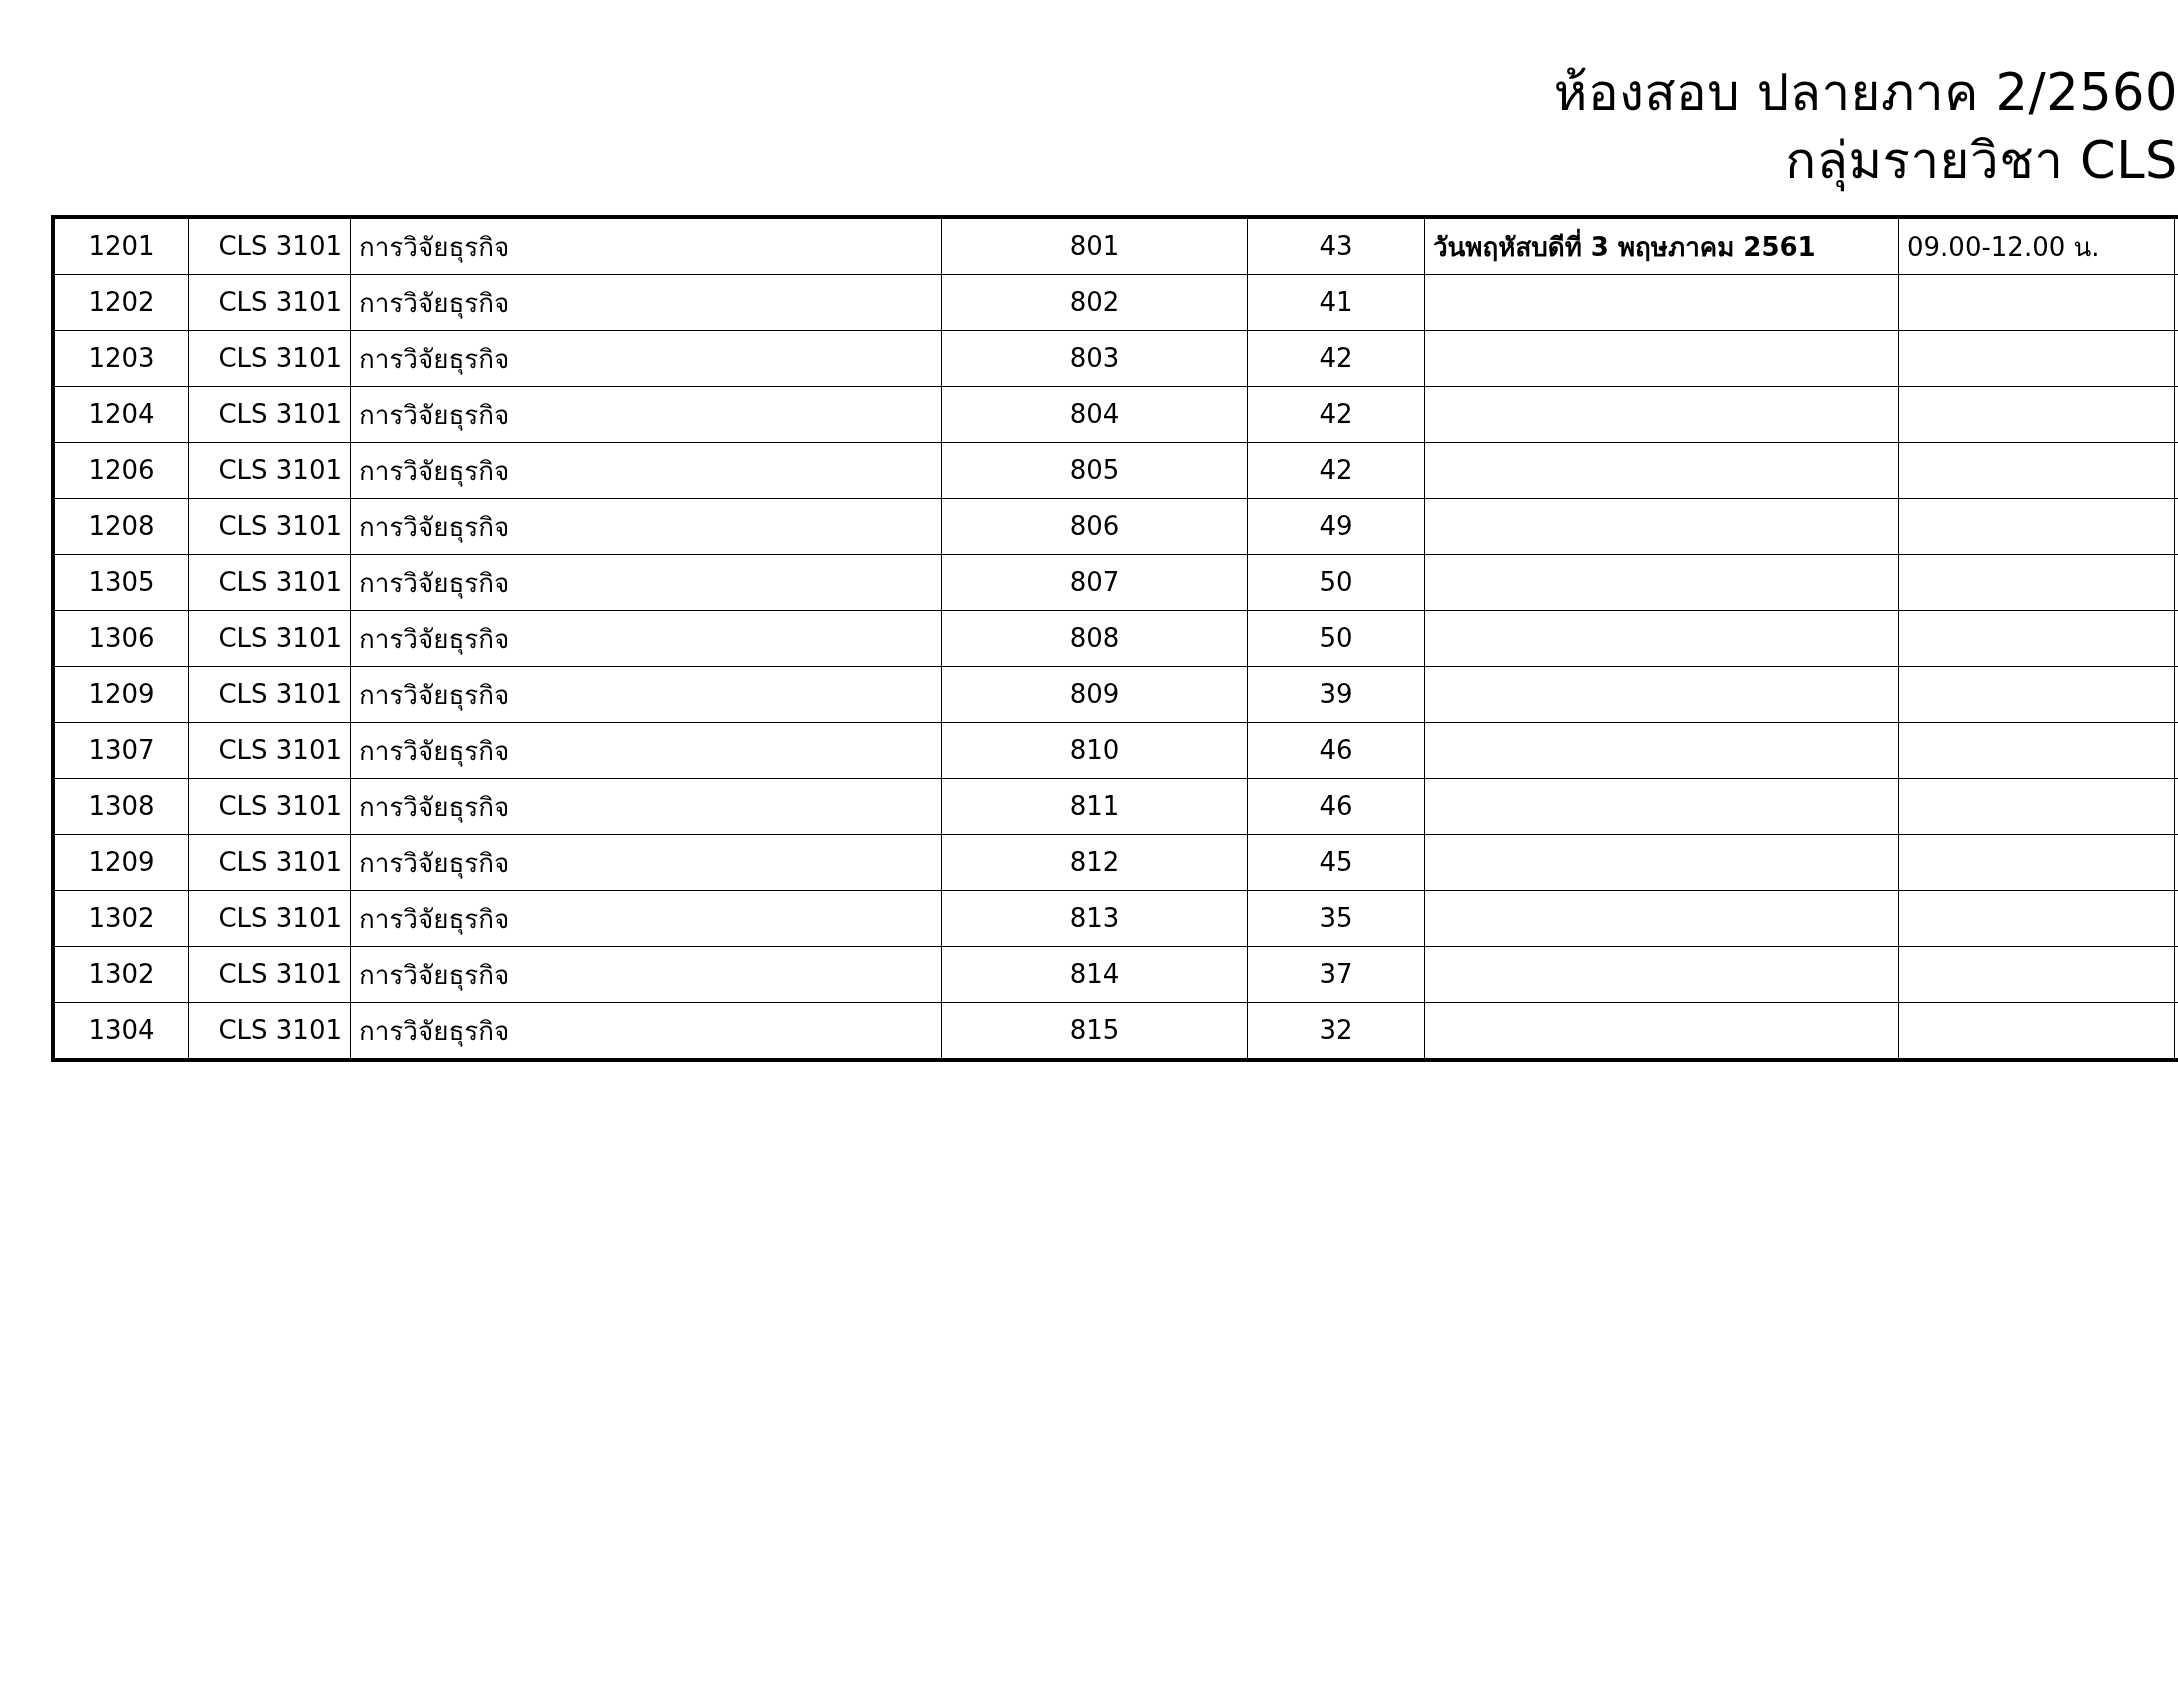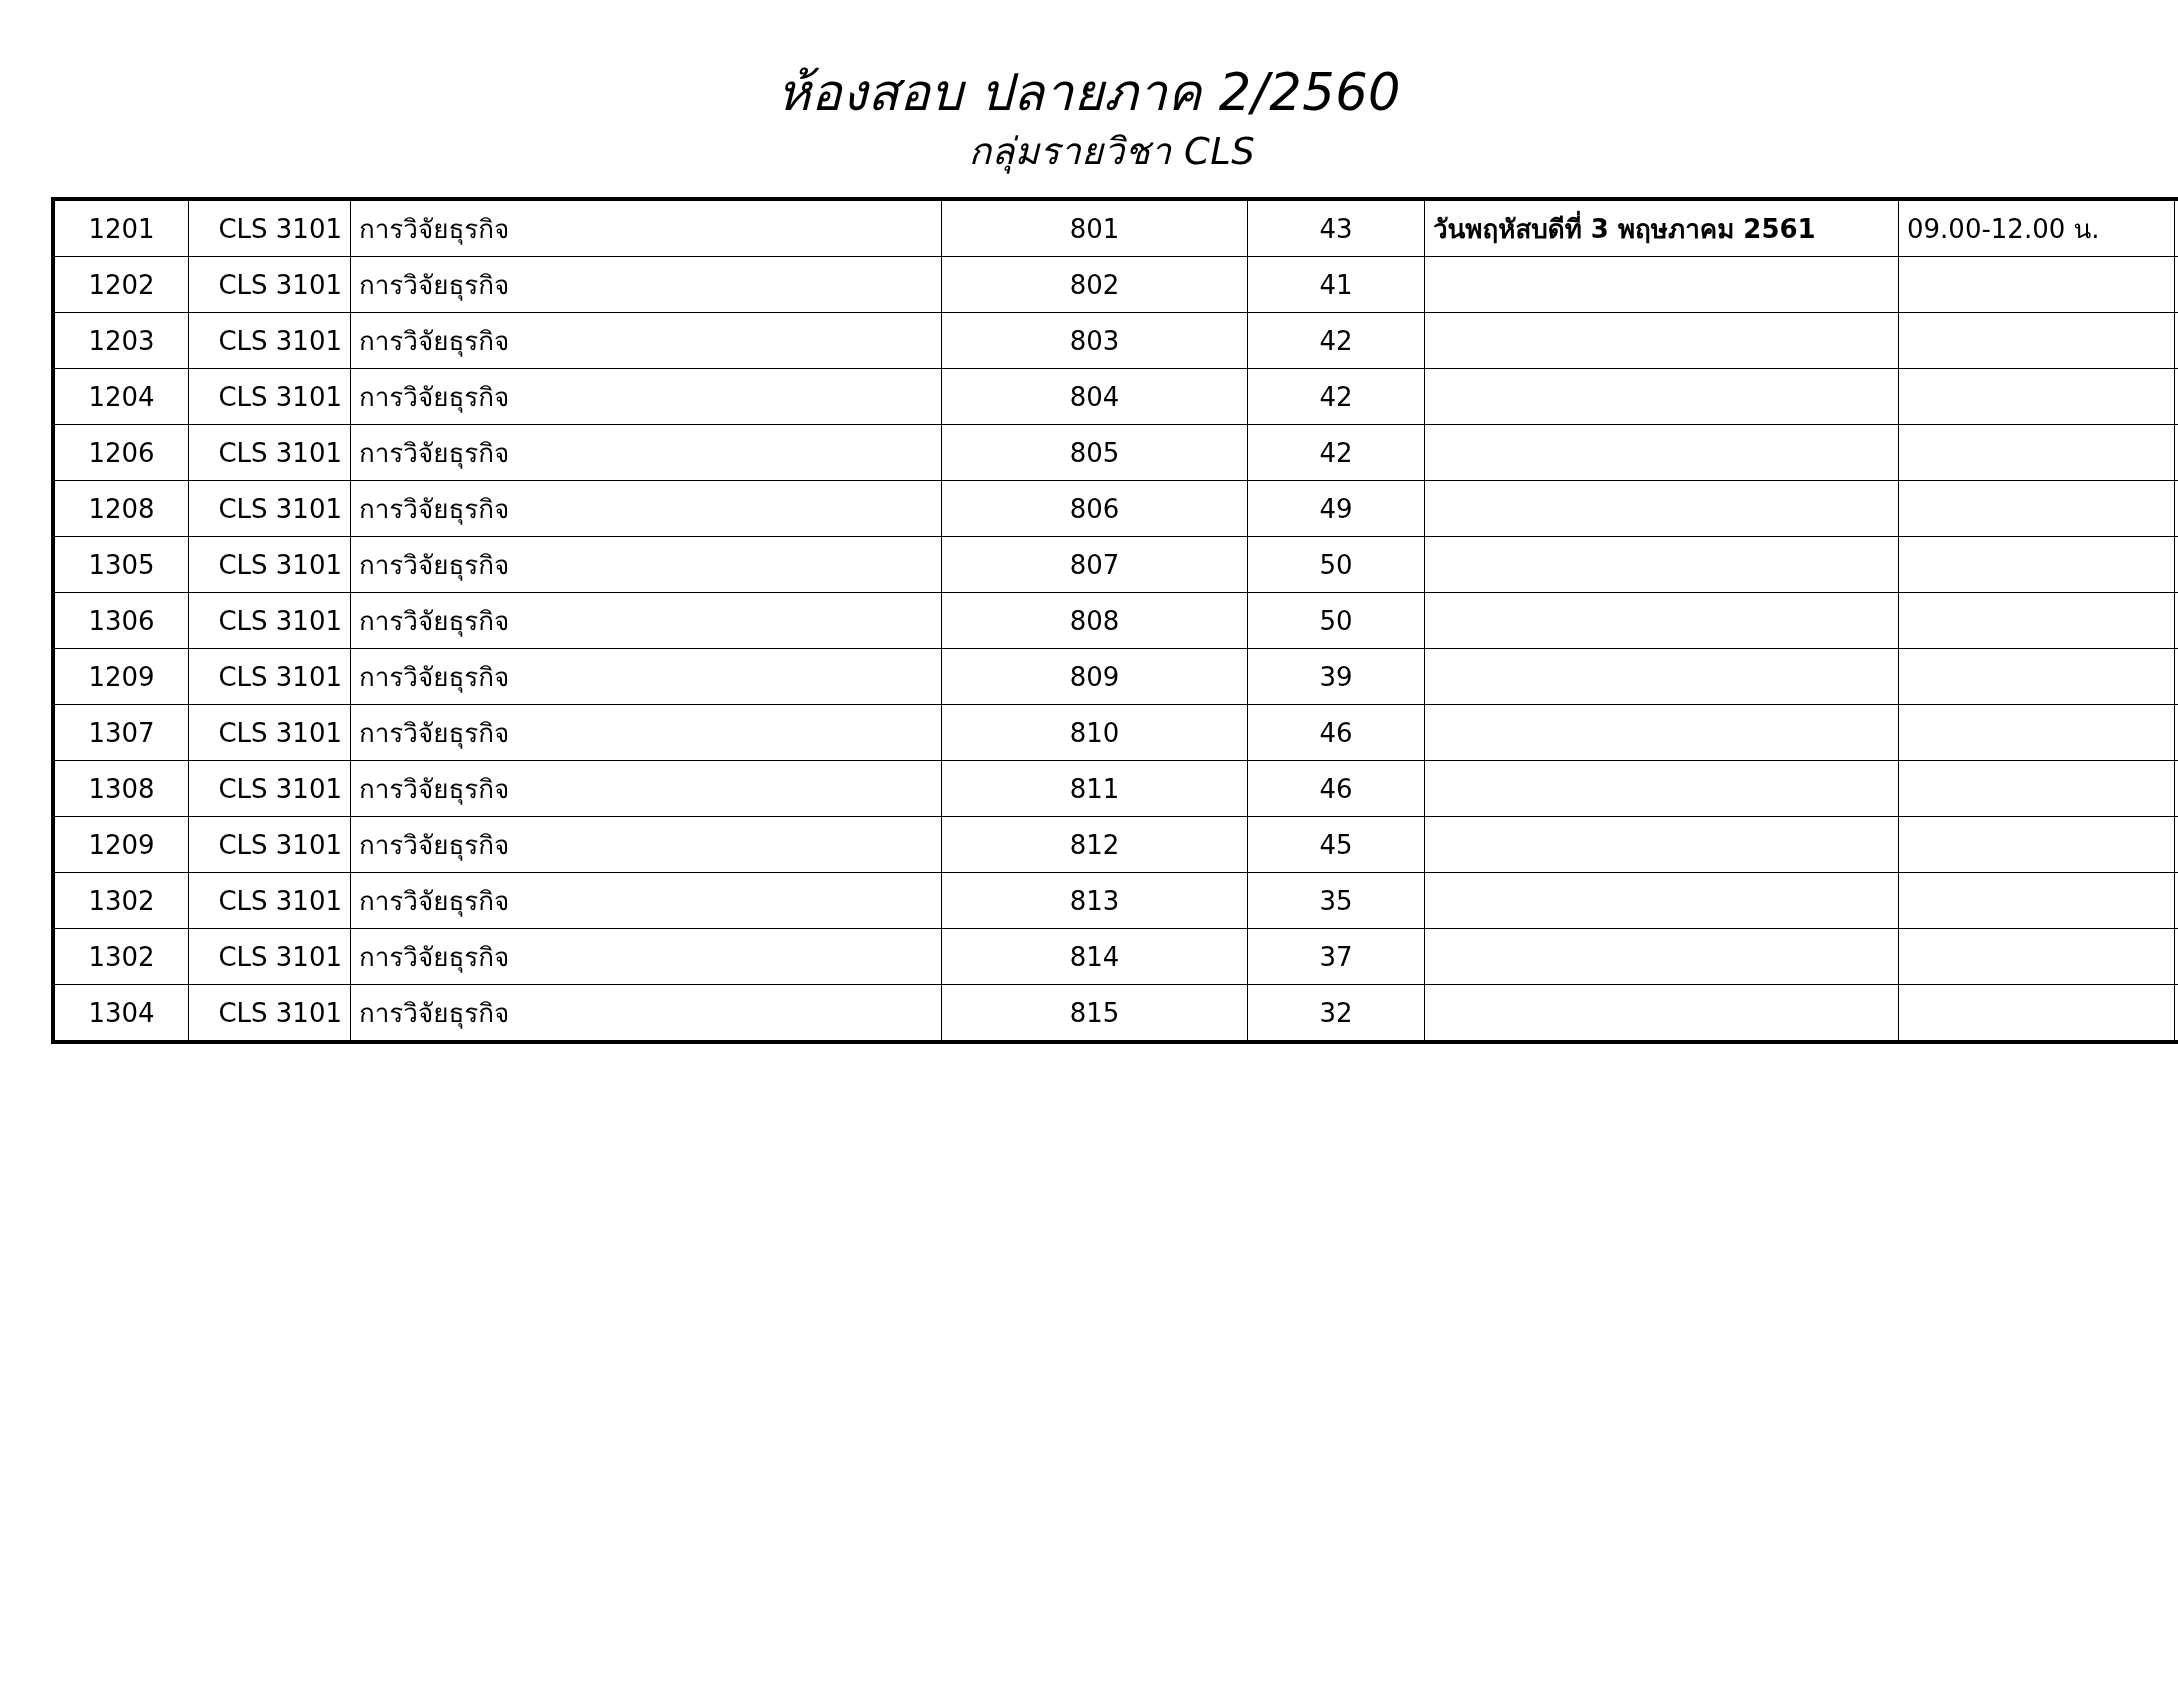--- a/index.html
+++ b/index.html
@@ -14,32 +14,31 @@
     color: #000000;
     overflow: hidden;
   }
   .page {
     position: relative;
     width: 2178px;
     height: 1683px;
     box-sizing: border-box;
   }
   .title-block {
-    text-align: center;
+    text-align: right;
     padding-top: 61px;
-    font-style: italic;
   }
   .title-line1 {
     font-size: 51px;
     line-height: 1.25;
     font-weight: 400;
     letter-spacing: 0.5px;
   }
   .title-line2 {
-    font-size: 37px;
+    font-size: 51px;
     line-height: 1.25;
     font-weight: 400;
     letter-spacing: 0.5px;
     margin-top: 4px;
     padding-left: 46px;
   }
   .table-wrap {
     margin: 22px 51px 0 51px;
   }
   table.exam {

